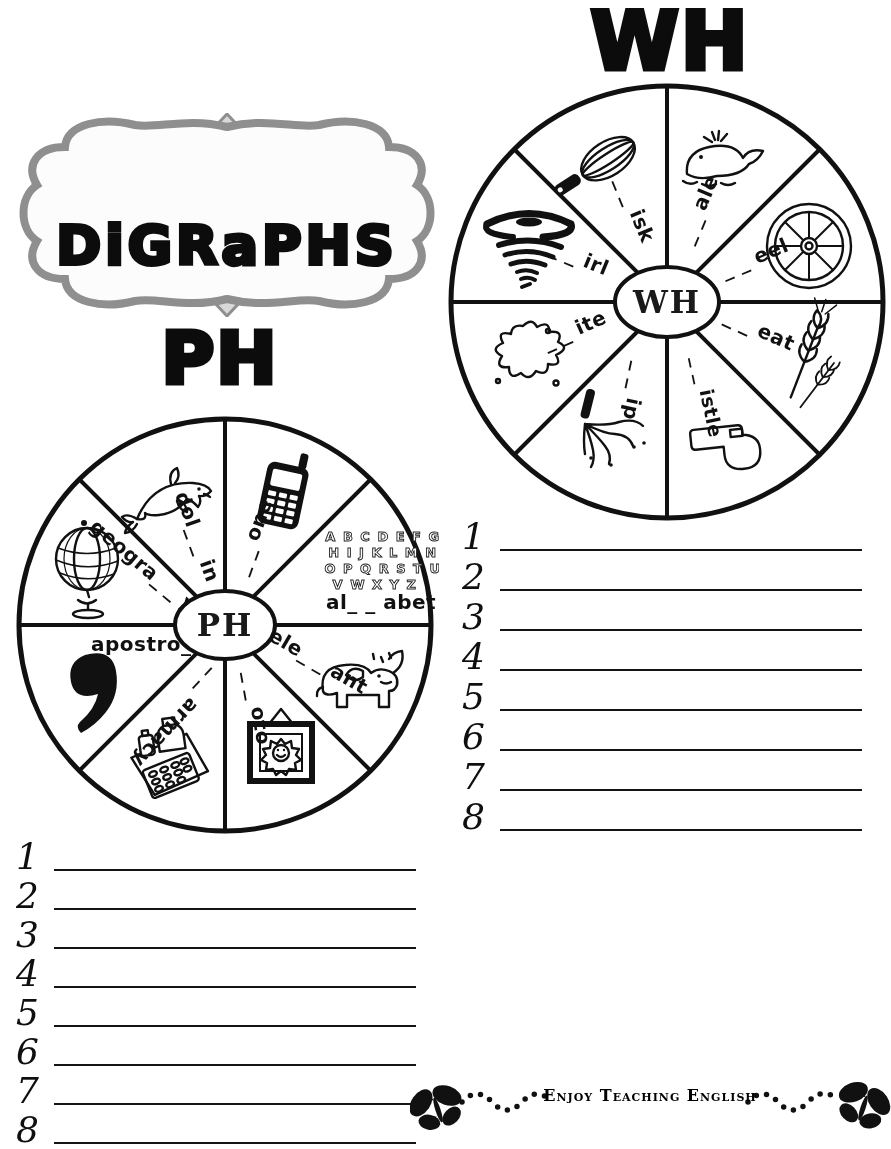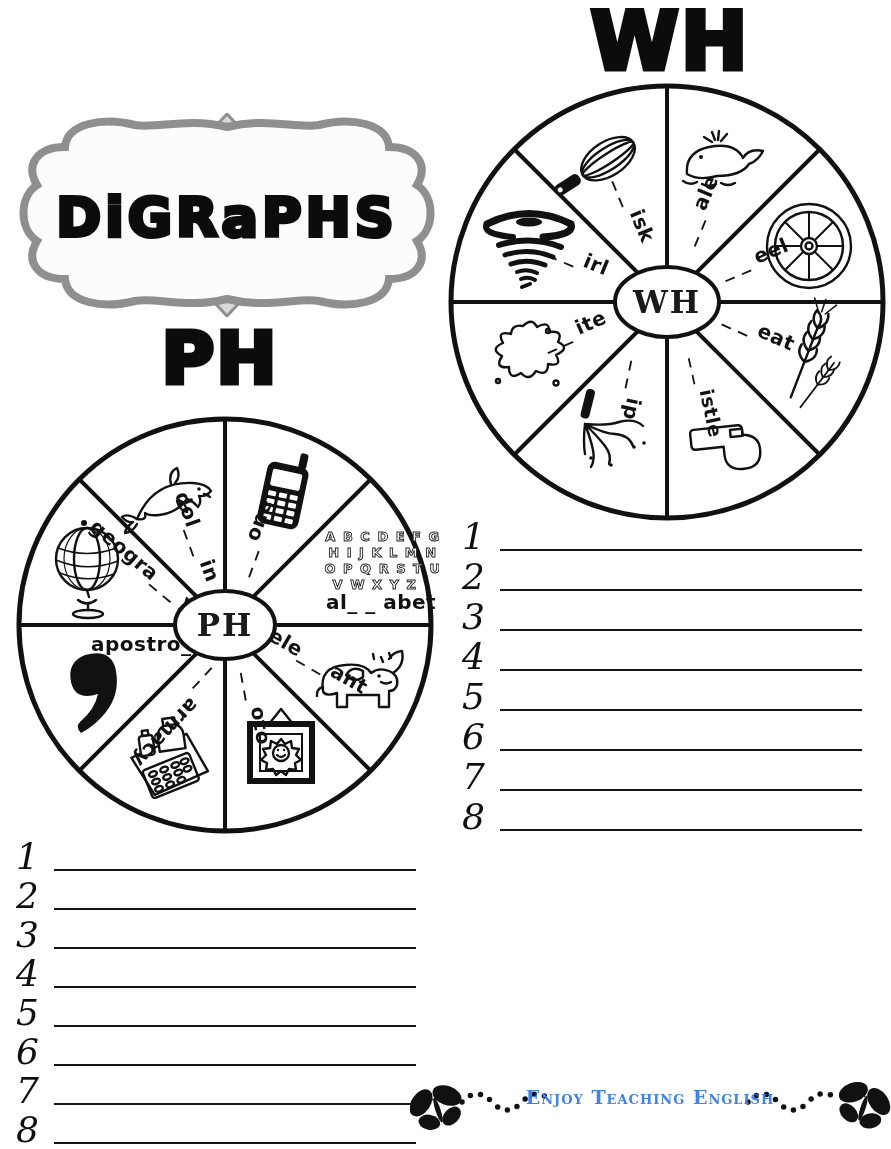--- a/index.html
+++ b/index.html
@@ -9,21 +9,21 @@
   }
   .abs{position:absolute;}
   
   .bighead{
     font-family:"DejaVu Sans",sans-serif;font-weight:bold;color:#0c0c0c;
     -webkit-text-stroke:5px #0c0c0c;letter-spacing:2px;text-align:center;line-height:1;
   }
   .title-text{
     font-family:"DejaVu Sans",sans-serif;font-weight:bold;color:#0c0c0c;
     -webkit-text-stroke:4px #0c0c0c;letter-spacing:4px;font-size:54px;
-    text-align:center;width:100%;
+    text-align:center;width:100%;margin-top:28px;
   }
   
   .ink{stroke:#111;fill:none;stroke-width:2.4;stroke-linecap:round;stroke-linejoin:round;}
   .rim{stroke:#111;stroke-width:5;fill:#fff;}
   .divider{stroke:#111;stroke-width:4;}
   .hub{fill:#fff;stroke:#111;stroke-width:4;}
   .centerlbl{font-family:"DejaVu Serif",serif;font-weight:bold;font-size:31px;
     letter-spacing:2px;text-anchor:middle;fill:#1a1a1a;}
   .frag{font-family:"DejaVu Sans",sans-serif;font-weight:bold;font-size:20px;
     fill:#111;text-anchor:middle;letter-spacing:0.5px;}
@@ -33,21 +33,21 @@
   
   .answers{display:flex;flex-direction:column;}
   .answers .row{display:flex;align-items:flex-end;}
   .answers.right .row{height:40px;}
   .answers.left .row{height:39px;}
   .num{font-family:"DejaVu Serif",serif;font-style:italic;font-size:36px;
     width:34px;line-height:0.95;color:#0f0f0f;}
   .blank{flex:1;border-bottom:2.2px solid #151515;height:100%;margin:0 0 3px 4px;}
   
   .brand{font-family:"DejaVu Serif",serif;font-variant:small-caps;font-weight:bold;
-    font-size:19px;letter-spacing:1px;text-align:center;color:#3b82f6;}
+    font-size:16px;letter-spacing:1px;text-align:center;color:#000000;}
   .url{font-family:"DejaVu Serif",serif;font-size:15px;text-align:center;color:#1a1a1a;
     text-decoration:none;display:block;}
 </style>
 </head>
 <body>
 
 <svg class="abs" style="left:6px;top:113px;" width="442" height="204" viewBox="0 0 442 204">
   <path d="M205,186 L221,203 L237,186 Z" fill="#d9d9d9" stroke="#8f8f8f" stroke-width="3"></path>
   <path d="M205,18 L221,1 L237,18 Z" fill="#d9d9d9" stroke="#8f8f8f" stroke-width="3"></path>
   <path d="M221,14 C181,4 151,16 129,12 C97,4 61,10 59,34 C31,34 19,52 31,72

